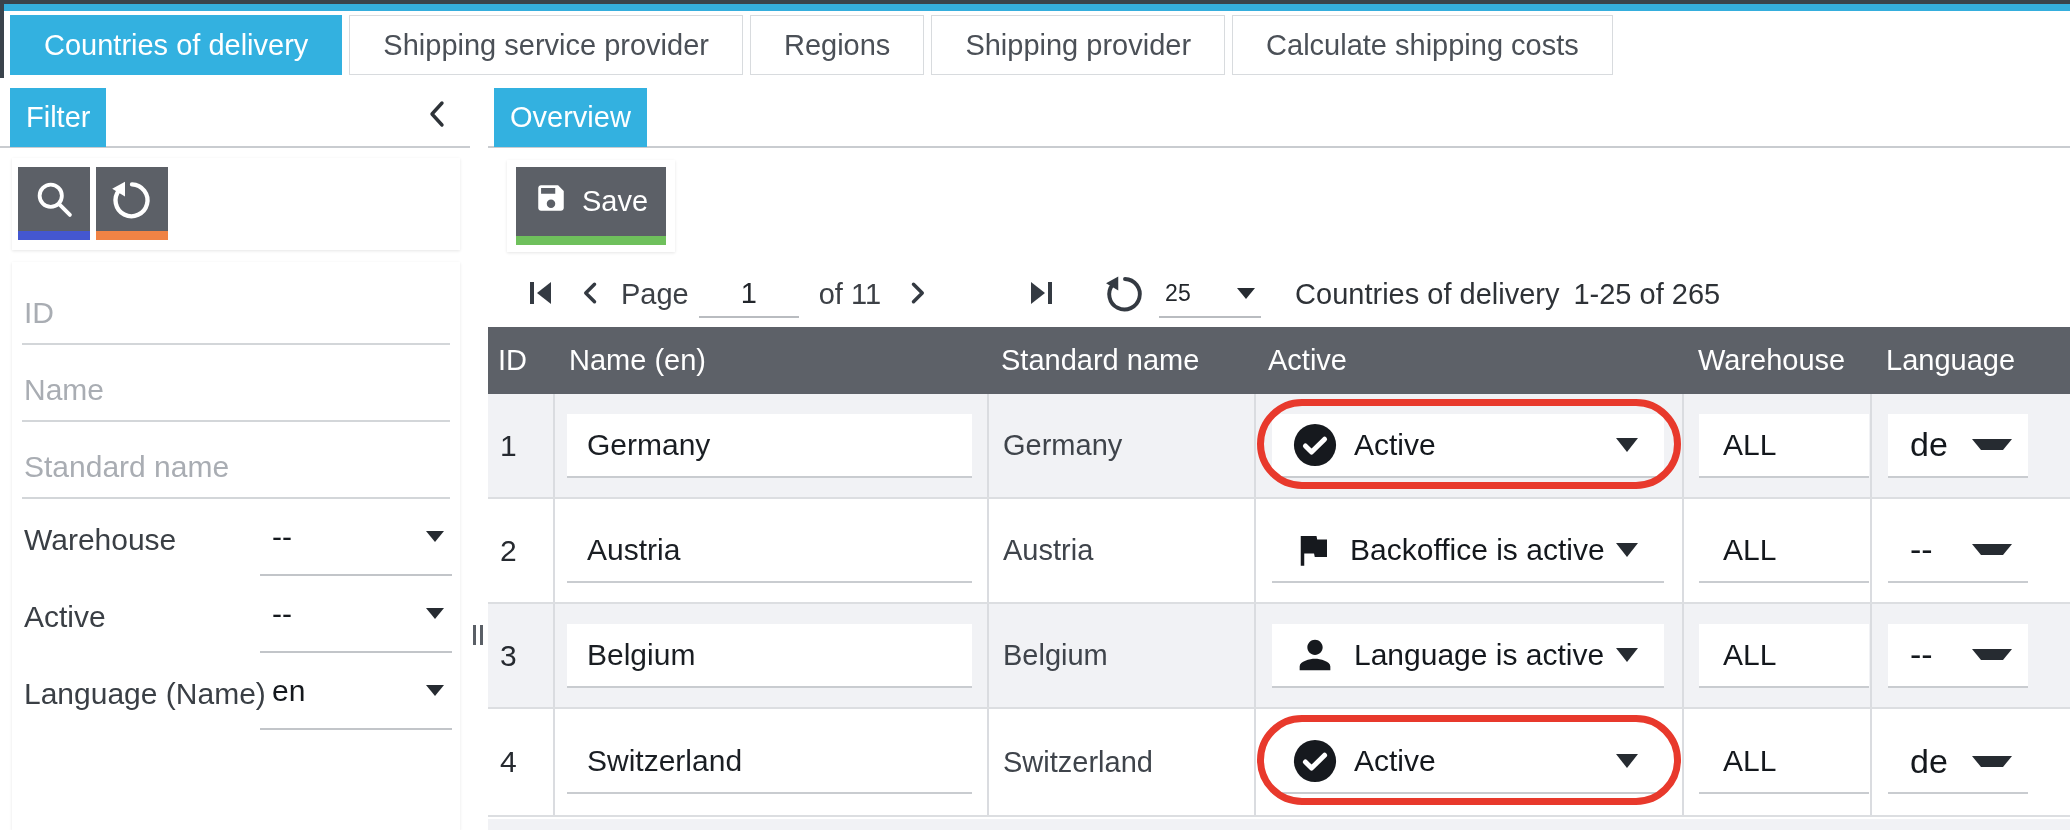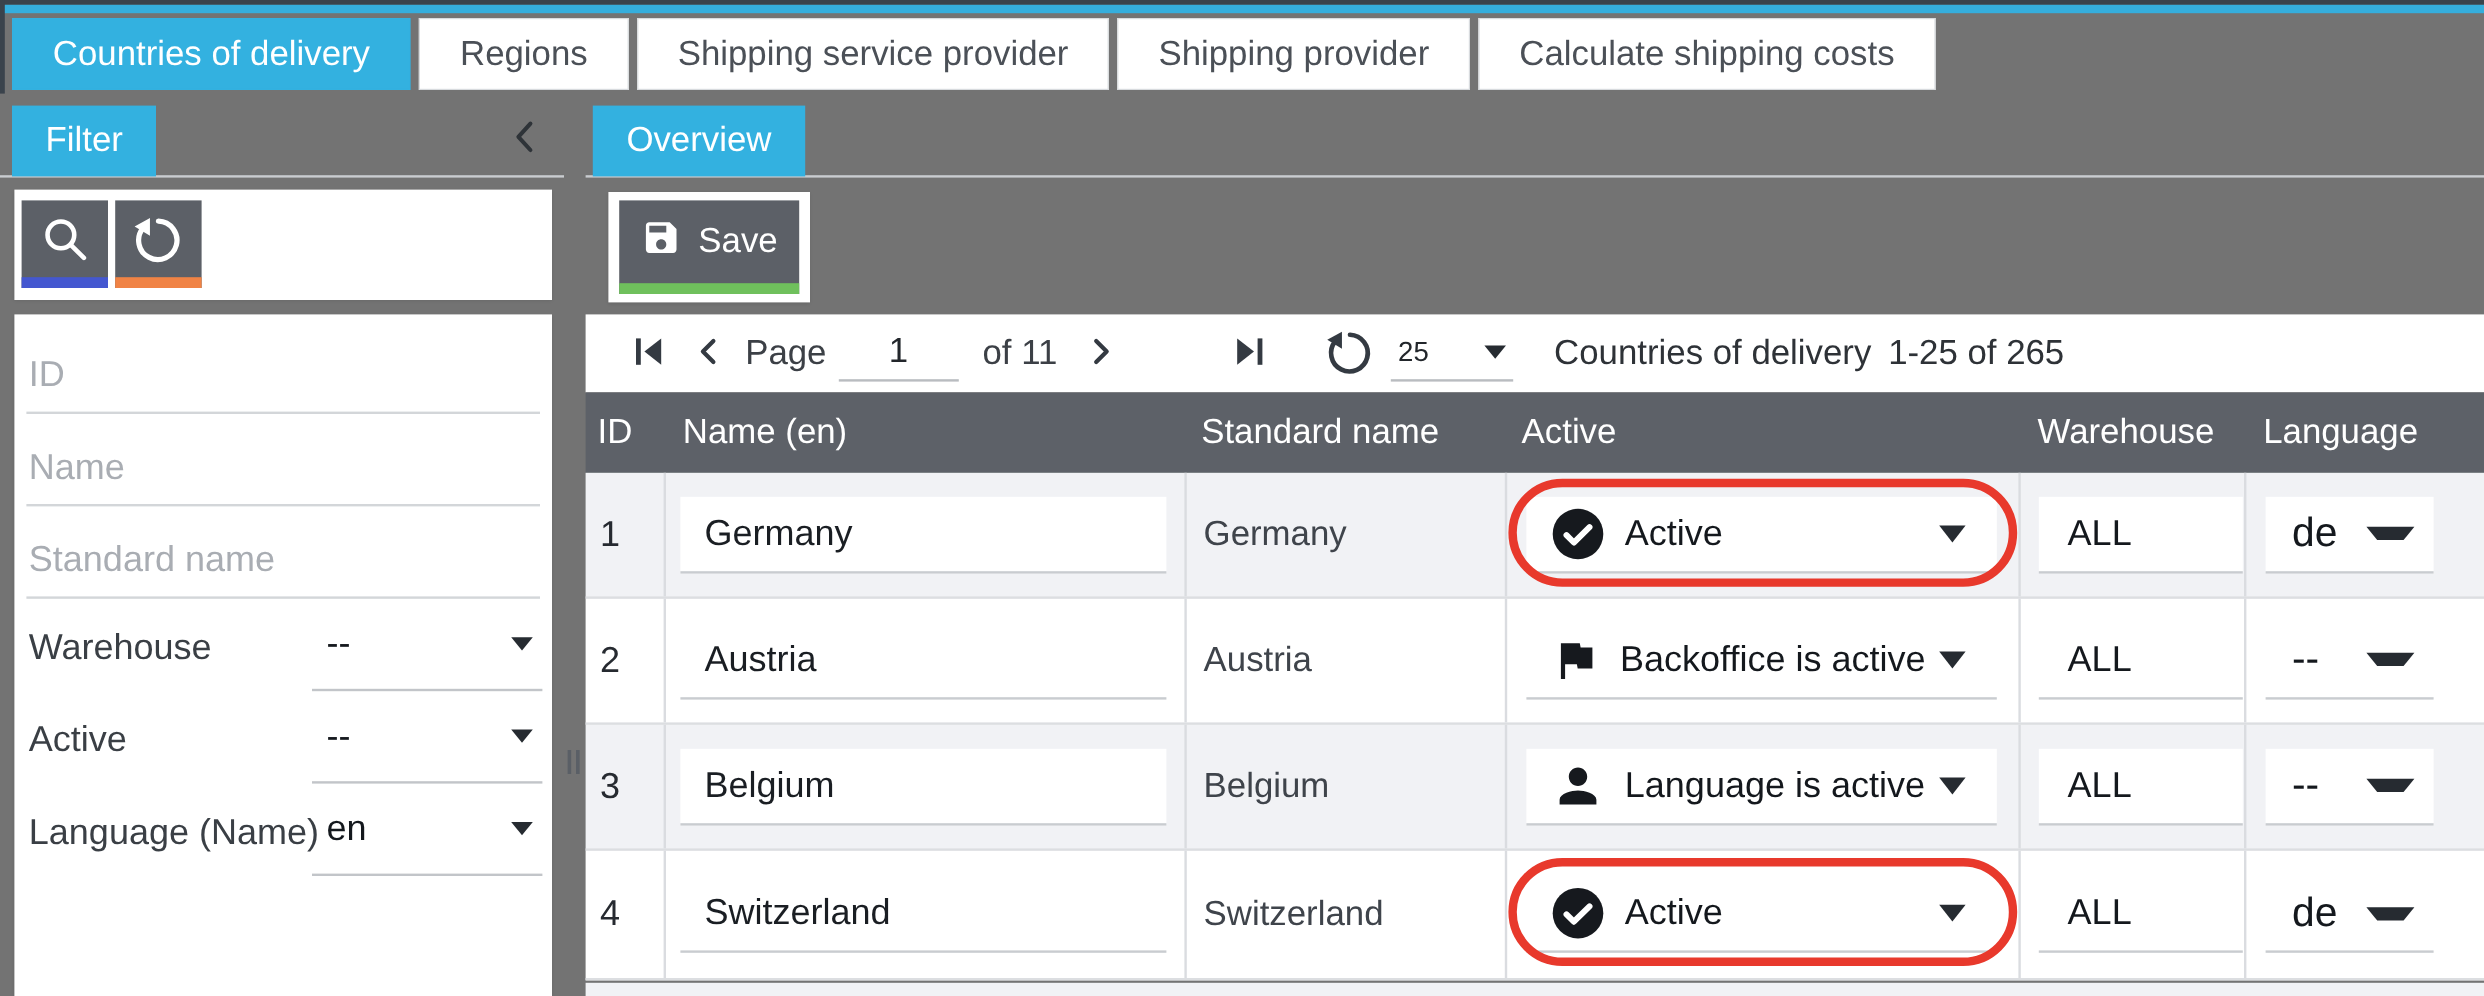--- a/index.html
+++ b/index.html
@@ -1,35 +1,35 @@
 <!DOCTYPE html>
 <html><head>
 <meta charset="utf-8">
 <style>
   * { margin:0; padding:0; box-sizing:border-box; }
   html,body { width:2070px; height:830px; overflow:hidden; }
   body { font-family:"Liberation Sans", sans-serif; background:#e9ebee; color:#3c4147; }
-  .app { position:relative; width:2070px; height:830px; background:#737373; overflow:hidden; }
+  .app { position:relative; width:2070px; height:830px; background:#ffffff; overflow:hidden; }
 
   
   .top-dark { position:absolute; left:0; top:0; width:100%; height:4px; background:#3a434c; }
   .top-accent { position:absolute; left:0; top:4px; width:100%; height:7px; background:#35aedd; }
   .corner-notch { position:absolute; left:0; top:0; width:4px; height:78px; background:#3a434c; }
 
   
   .main-tabs { position:absolute; left:10px; top:15px; display:flex; gap:7px; }
   .main-tab { height:60px; line-height:58px; padding:0 33px; font-size:29px; background:#fff;
               border:1px solid #d8dbde; color:#4b5057; white-space:nowrap; cursor:pointer; }
   .main-tab.active { background:#33b1e0; border-color:#33b1e0; color:#fff; }
 
   
   .left-panel { position:absolute; left:0; top:85px; width:470px; height:745px; }
   .main-panel { position:absolute; left:488px; top:85px; width:1582px; height:745px; }
   .panel-rule { position:absolute; left:0; right:0; top:61px; height:2px; background:#c9ccd0; }
-  .panel-tab { position:absolute; top:3px; height:59px; line-height:59px; padding:0 28px;
+  .panel-tab { position:absolute; top:3px; height:59px; line-height:59px; padding:0 16px;
                background:#33b1e0; color:#fff; font-size:29px; z-index:2; cursor:pointer; }
 
   .collapse-btn { position:absolute; left:420px; top:12px; width:34px; height:38px; display:flex;
                   align-items:center; justify-content:center; cursor:pointer; }
 
   .card { position:absolute; background:#fff; box-shadow:0 1px 3px rgba(0,0,0,.10); }
   .toolbar-card { left:12px; top:73px; width:448px; height:92px; }
   .icon-btn { position:absolute; top:9px; width:72px; height:73px; background:#5c6067; border:none;
               cursor:pointer; display:flex; align-items:flex-start; justify-content:center; padding-top:9px; }
   .icon-btn::after { content:""; position:absolute; left:0; right:0; bottom:0; height:9px; }
@@ -116,22 +116,22 @@
 </head>
 <body>
 
 <div class="app">
   <div class="top-dark"></div>
   <div class="top-accent"></div>
   <div class="corner-notch"></div>
 
   <div class="main-tabs">
     <div class="main-tab active">Countries of delivery</div>
+    <div class="main-tab">Shipping service provider</div>
     <div class="main-tab">Regions</div>
-    <div class="main-tab">Shipping service provider</div>
     <div class="main-tab">Shipping provider</div>
     <div class="main-tab">Calculate shipping costs</div>
   </div>
 
   <div class="left-panel">
     <div class="panel-rule"></div>
     <div class="panel-tab" style="left:10px;">Filter</div>
     <div class="collapse-btn">
       <span>
         <svg width="16" height="28" viewBox="0 0 16 28" fill="none" stroke="#2e3338" stroke-width="3.4" stroke-linecap="round" stroke-linejoin="round">

